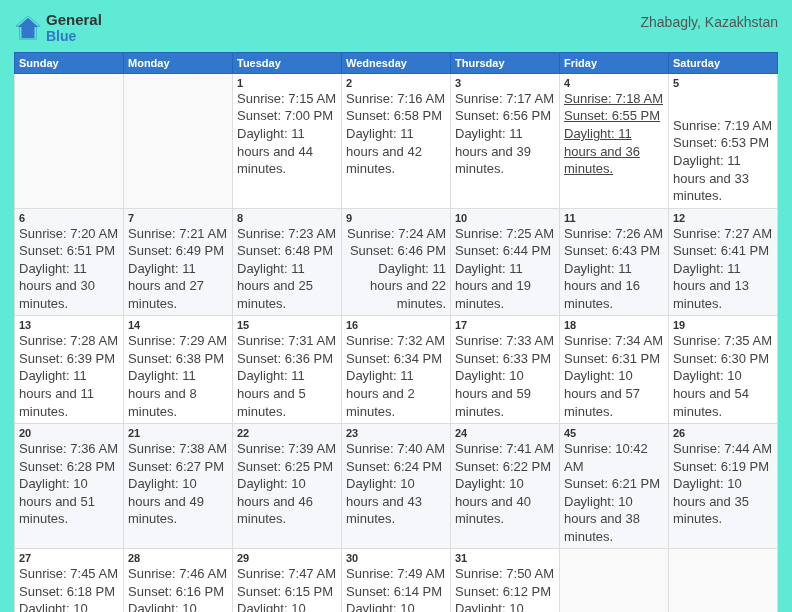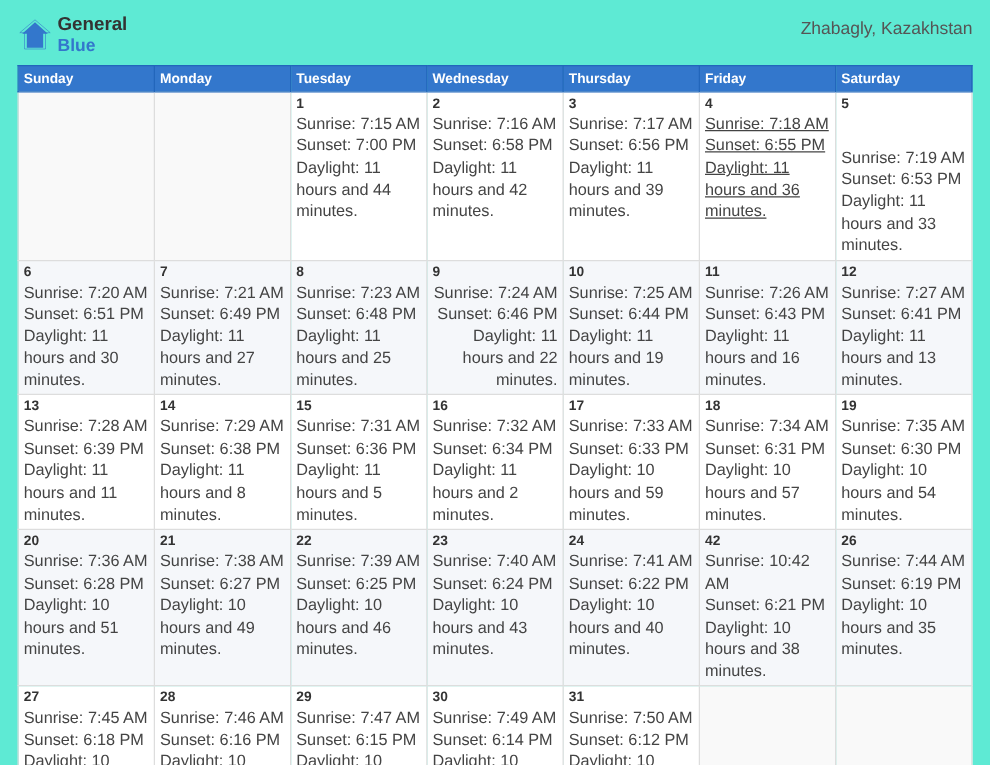--- a/index.html
+++ b/index.html
@@ -284,21 +284,21 @@
 Sunset: 6:24 PM
 Daylight: 10 hours and 43 minutes.</div>
           </td>
           <td style="background: rgb(245, 247, 250);">
             <span class="day-num">24</span>
             <div class="day-info" style="white-space: pre-line;">Sunrise: 7:41 AM
 Sunset: 6:22 PM
 Daylight: 10 hours and 40 minutes.</div>
           </td>
           <td style="background: rgb(245, 247, 250);">
-            <span class="day-num">42</span>
+            <span class="day-num">45</span>
             <div class="day-info" style="white-space: pre-line;">Sunrise: 10:42 AM
 Sunset: 6:21 PM
 Daylight: 10 hours and 38 minutes.</div>
           </td>
           <td style="background: rgb(245, 247, 250);">
             <span class="day-num">26</span>
             <div class="day-info" style="white-space: pre-line;">Sunrise: 7:44 AM
 Sunset: 6:19 PM
 Daylight: 10 hours and 35 minutes.</div>
           </td>

